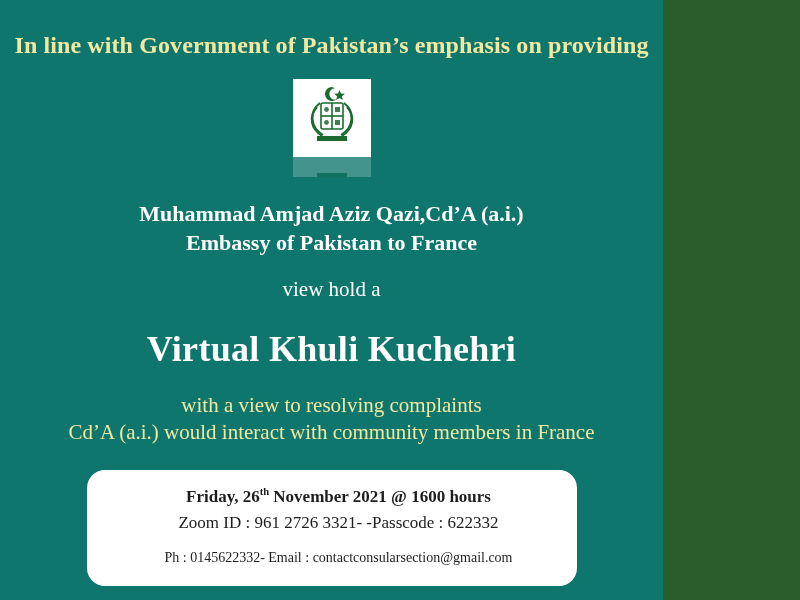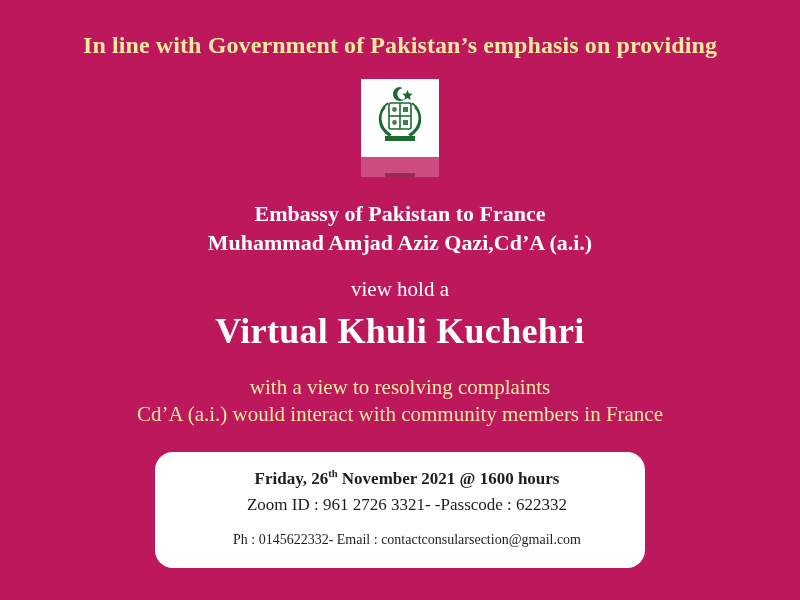--- a/index.html
+++ b/index.html
@@ -8,23 +8,23 @@
   }
   body {
     width: 800px;
     height: 600px;
     background: #2b5c2b;
     font-family: "Liberation Serif", serif;
     overflow: hidden;
   }
   .poster {
     position: relative;
-    width: 800px;
+    width: 663px;
     height: 600px;
-    background: #be185d;
+    background: #0f766e;
     box-sizing: border-box;
     display: flex;
     flex-direction: column;
     align-items: center;
   }
   .headline {
     margin-top: 30px;
     width: 700px;
     text-align: center;
     color: #f2e9a0;
@@ -59,21 +59,21 @@
     line-height: 1.32;
   }
   .willhold {
     margin-top: 20px;
     text-align: center;
     color: #ffffff;
     font-size: 21px;
     font-weight: 400;
   }
   .title {
-    margin-top: 8px;
+    margin-top: 26px;
     text-align: left;
     color: #ffffff;
     font-size: 36px;
     font-weight: 700;
     letter-spacing: 0.3px;
   }
   .subnote {
     margin-top: 22px;
     width: 700px;
     text-align: center;
@@ -148,22 +148,22 @@
       </g>
       <rect x="24" y="57" width="30" height="5" fill="#1c6b2e"></rect>
     </svg>
     <svg class="emblem-reflect" width="78" height="26" viewBox="0 0 78 26">
       <rect x="0" y="0" width="78" height="26" fill="#ffffff"></rect>
       <rect x="24" y="0" width="30" height="4" fill="#1c6b2e"></rect>
     </svg>
   </div>
 
   <div class="officer">
+    <div>Muhammad Amjad Aziz Qazi,Cd’A (a.i.)</div>
     <div>Embassy of Pakistan to France</div>
-    <div>Muhammad Amjad Aziz Qazi,Cd’A (a.i.)</div>
   </div>
 
   <div class="willhold">view hold a</div>
 
   <div class="title">Virtual Khuli Kuchehri</div>
 
   <div class="subnote">
     <div>with a view to resolving complaints</div>
     <div>Cd’A (a.i.) would interact with community members in France</div>
   </div>

